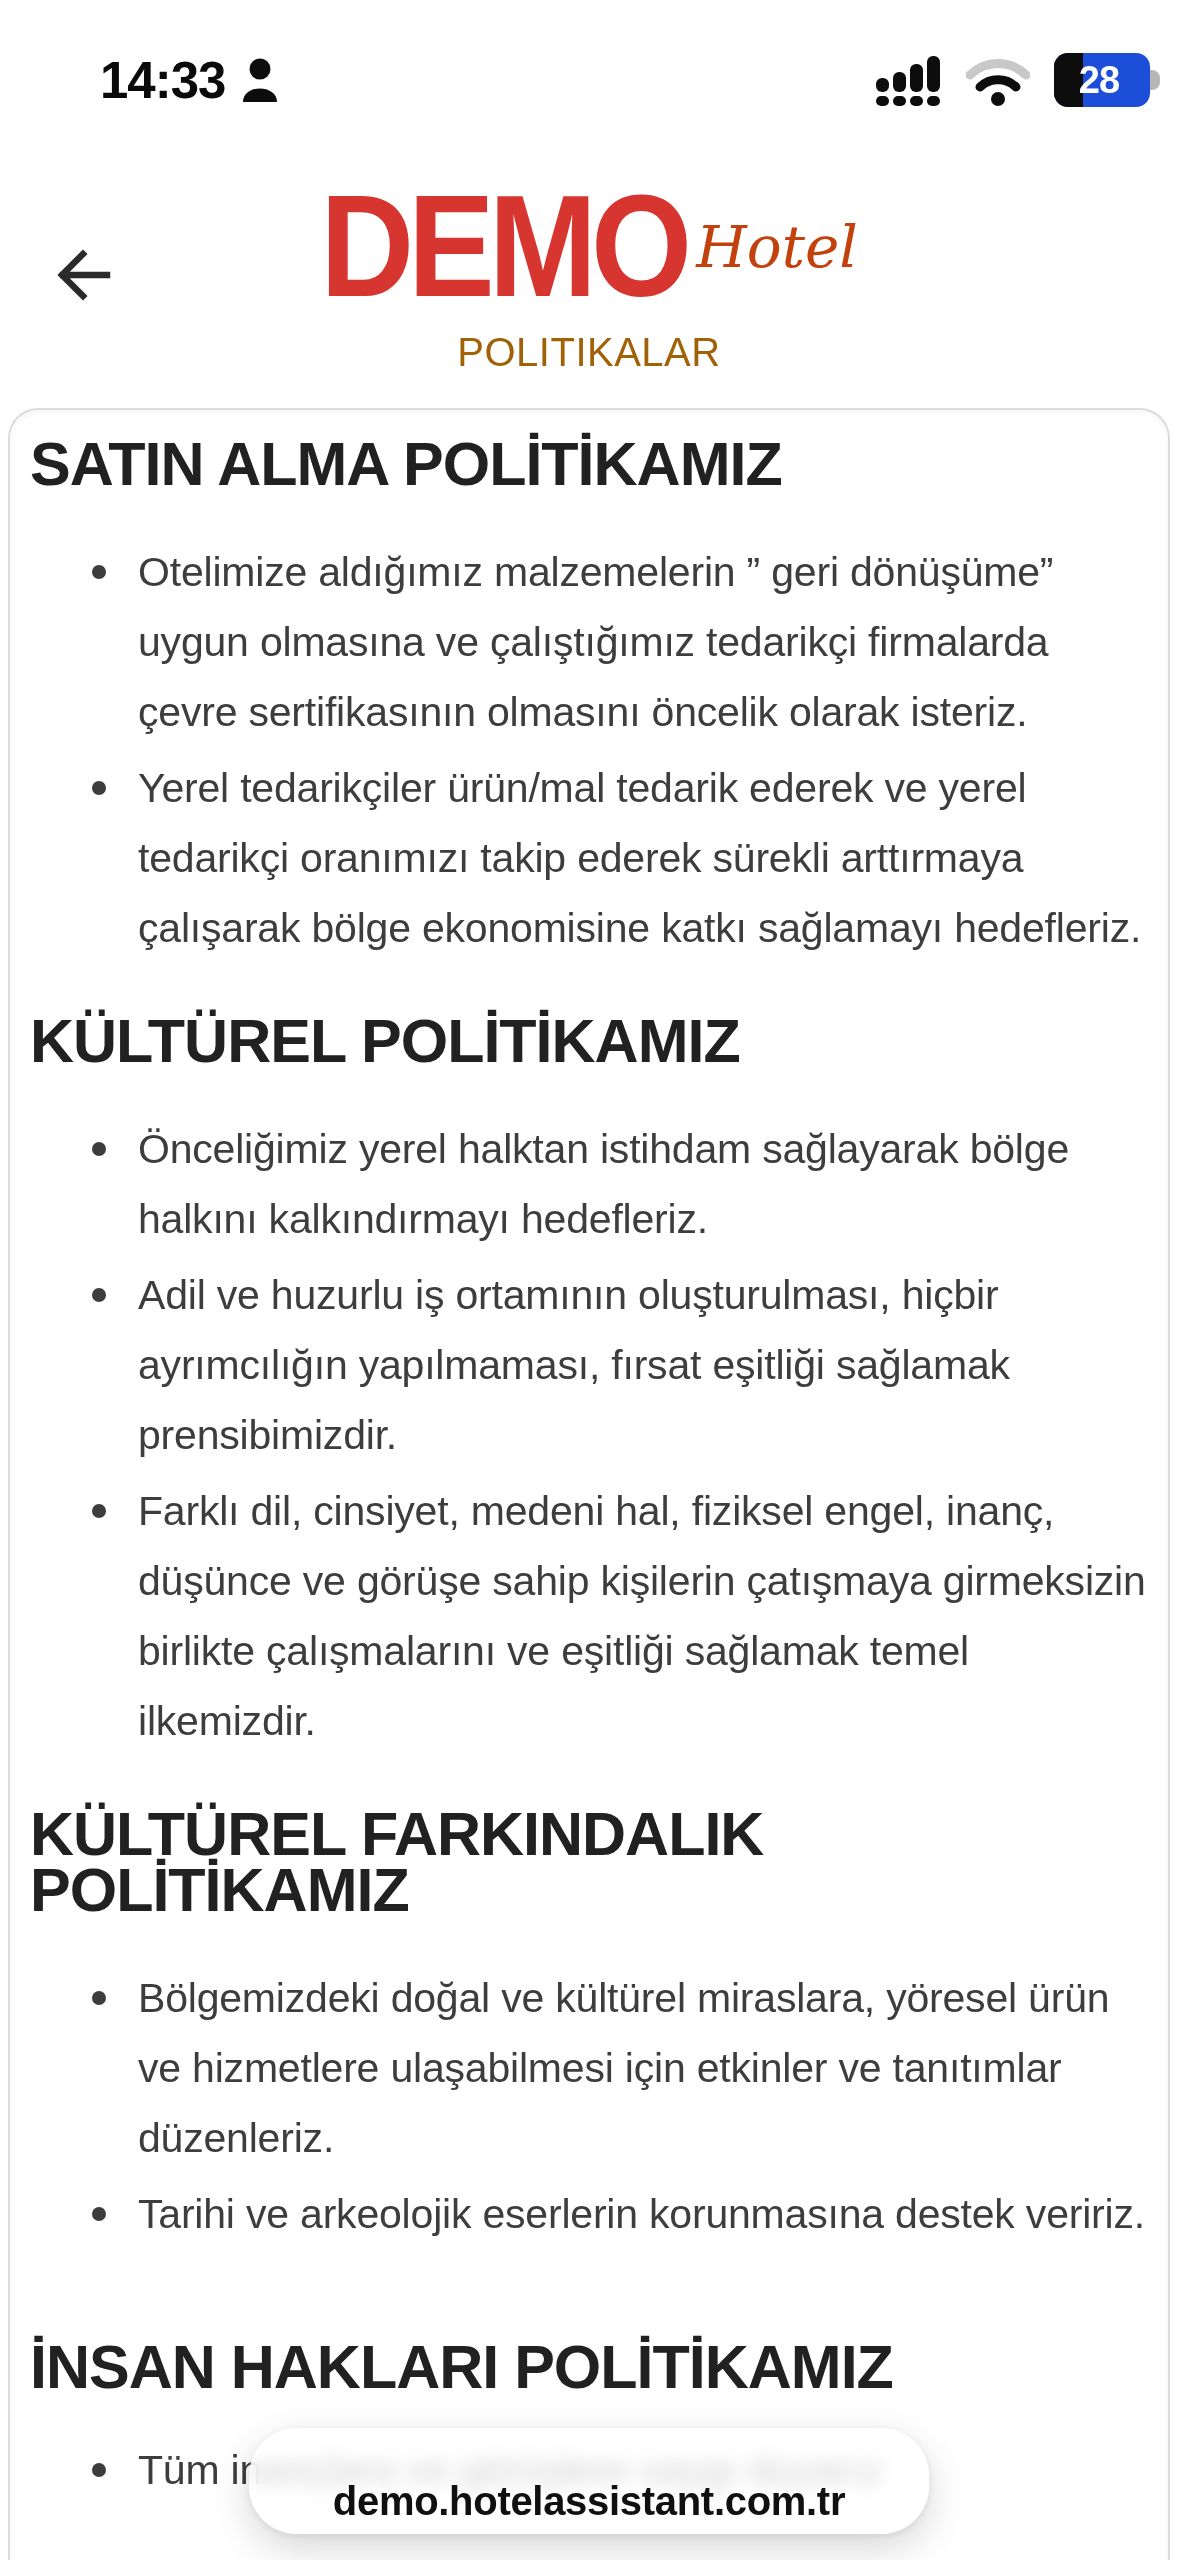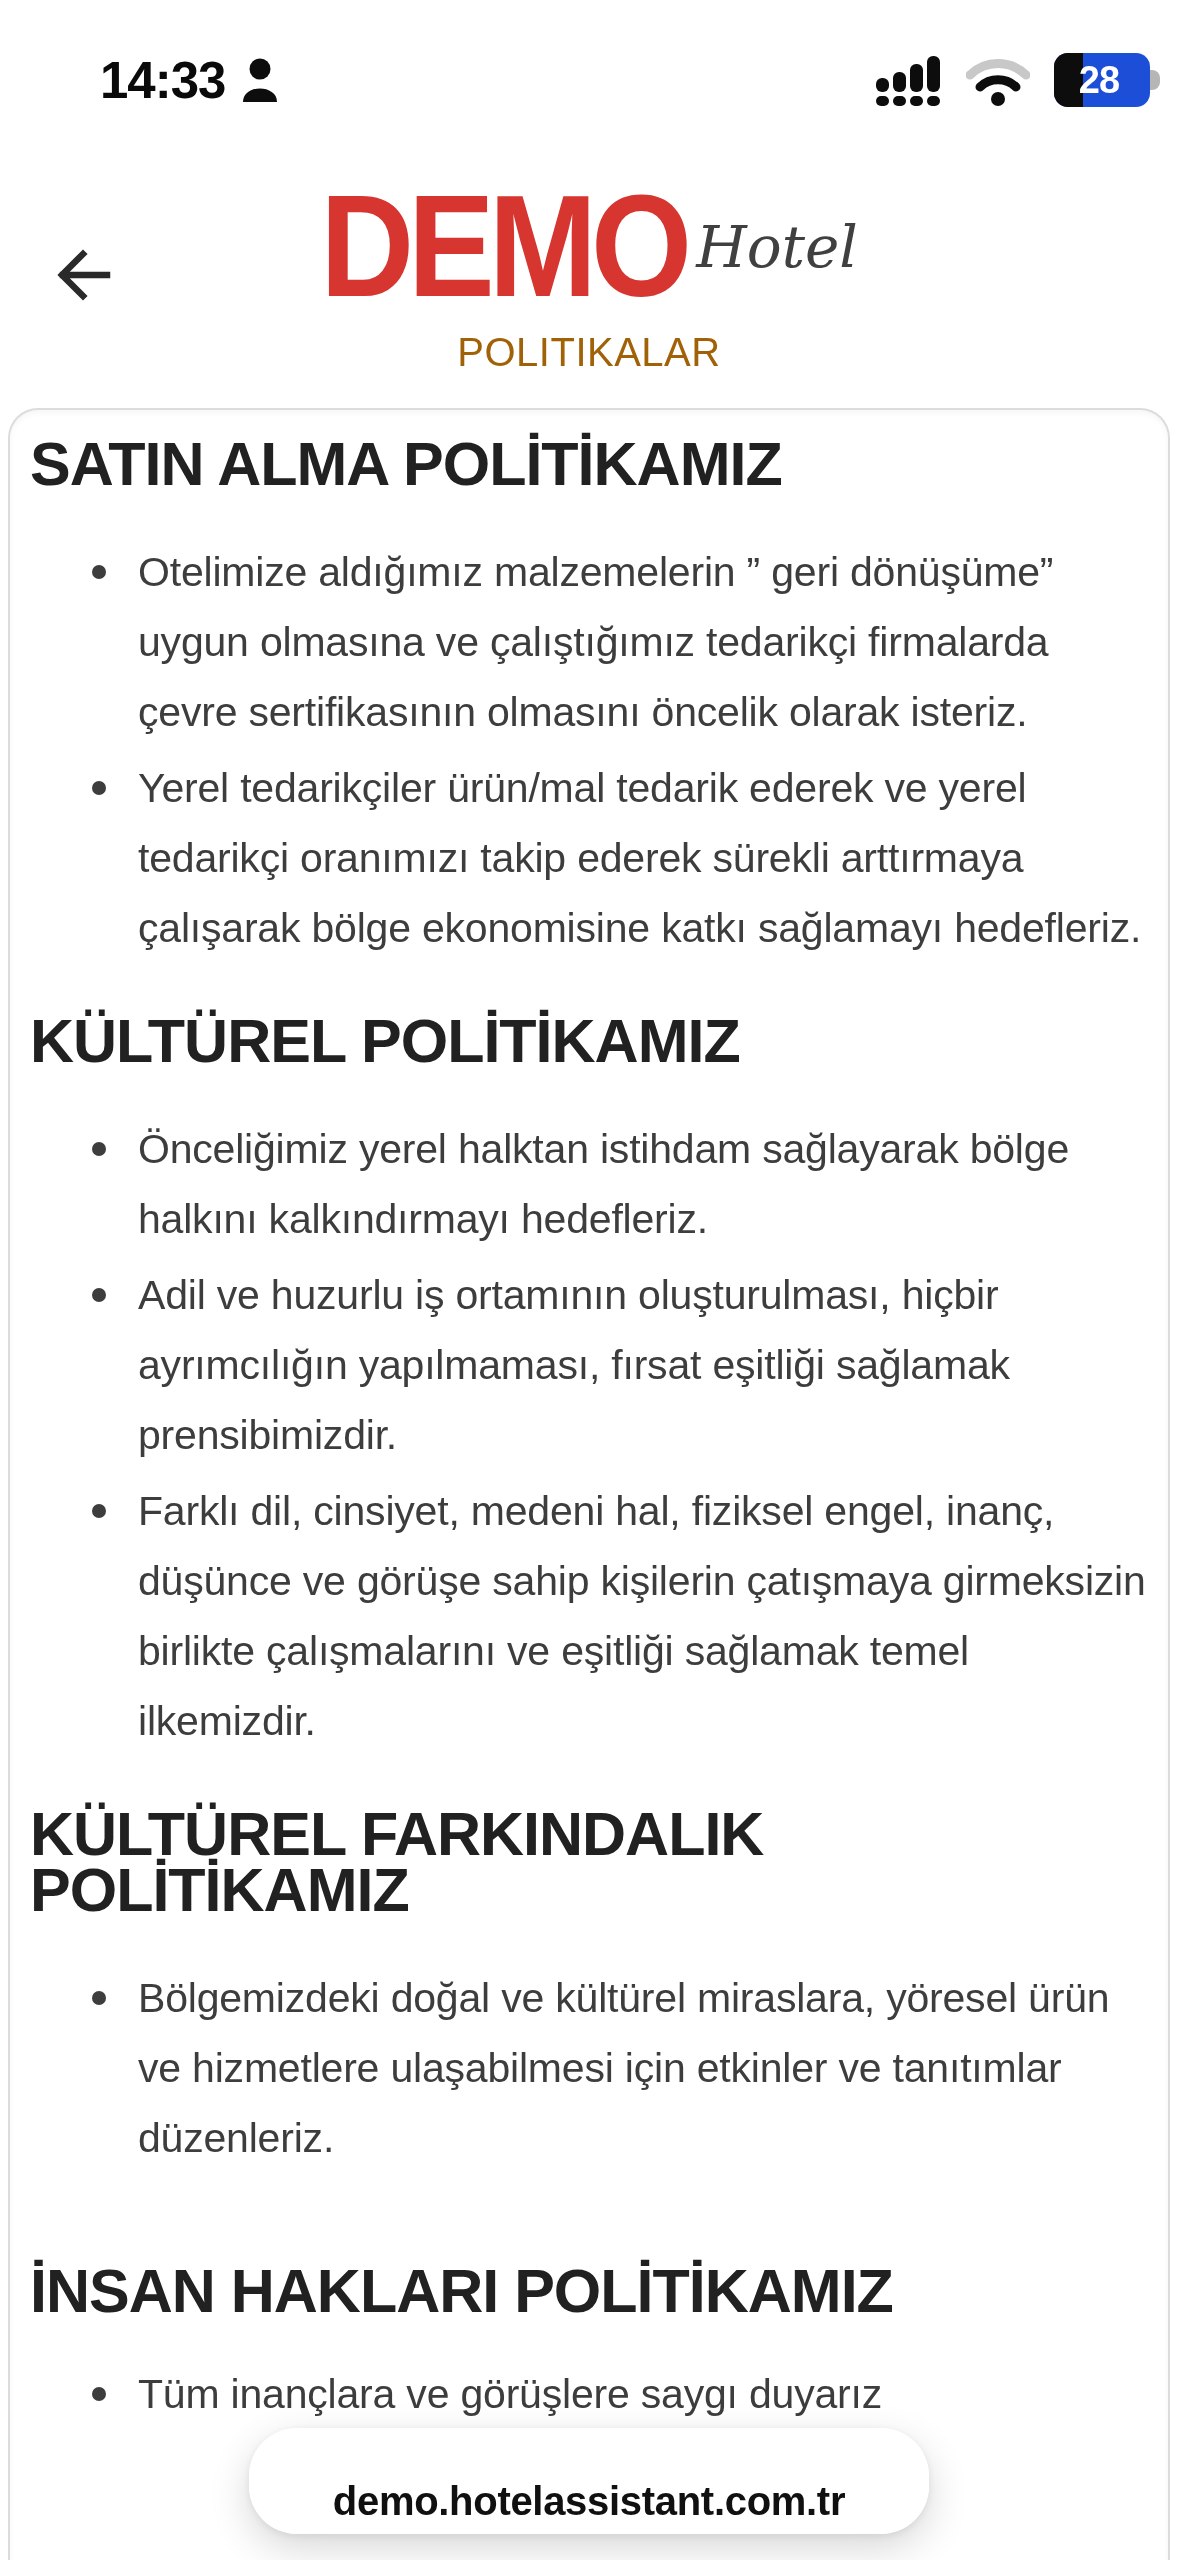--- a/index.html
+++ b/index.html
@@ -33,21 +33,21 @@
   .logo-row{
     position:absolute;top:190px;left:0;right:0;
     display:flex;justify-content:center;align-items:flex-start;
   }
   .logo-demo{
     font-size:130px;font-weight:700;color:#d6362f;line-height:0.78;
     letter-spacing:-6px;transform:scaleY(1.12);transform-origin:top;
   }
   .logo-hotel{
     font-family:"DejaVu Serif",serif;font-style:italic;
-    font-size:58px;color:#404040;margin-left:10px;margin-top:28px;line-height:1;
+    font-size:58px;color:#c2410c;margin-left:10px;margin-top:28px;line-height:1;
   }
   .page-title{
     position:absolute;top:330px;left:0;right:0;text-align:center;
     font-size:40px;font-weight:500;color:#a16207;letter-spacing:0.5px;
   }
   
   .card{
     position:absolute;left:8px;right:8px;top:408px;bottom:-40px;
     background:#fff;border:2px solid #dcdcdc;border-bottom:none;
     border-radius:30px 30px 0 0;
@@ -155,20 +155,21 @@
       <li>Önceliğimiz yerel halktan istihdam sağlayarak bölge halkını kalkındırmayı hedefleriz.</li>
       <li>Adil ve huzurlu iş ortamının oluşturulması, hiçbir ayrımcılığın yapılmaması, fırsat eşitliği sağlamak prensibimizdir.</li>
       <li>Farklı dil, cinsiyet, medeni hal, fiziksel engel, inanç, düşünce ve görüşe sahip kişilerin çatışmaya girmeksizin birlikte çalışmalarını ve eşitliği sağlamak temel ilkemizdir.</li>
     </ul>
   </section>
 
   <section>
     <h2>KÜLTÜREL FARKINDALIK POLİTİKAMIZ</h2>
     <ul>
       <li>Bölgemizdeki doğal ve kültürel miraslara, yöresel ürün ve hizmetlere ulaşabilmesi için etkinler ve tanıtımlar düzenleriz.</li>
+      <li>Tarihi ve arkeolojik eserlerin korunmasına destek veririz.</li>
     </ul>
   </section>
 
   <section class="s4">
     <h2>İNSAN HAKLARI POLİTİKAMIZ</h2>
     <ul>
       <li>Tüm inançlara ve görüşlere saygı duyarız</li>
     </ul>
   </section>
 

